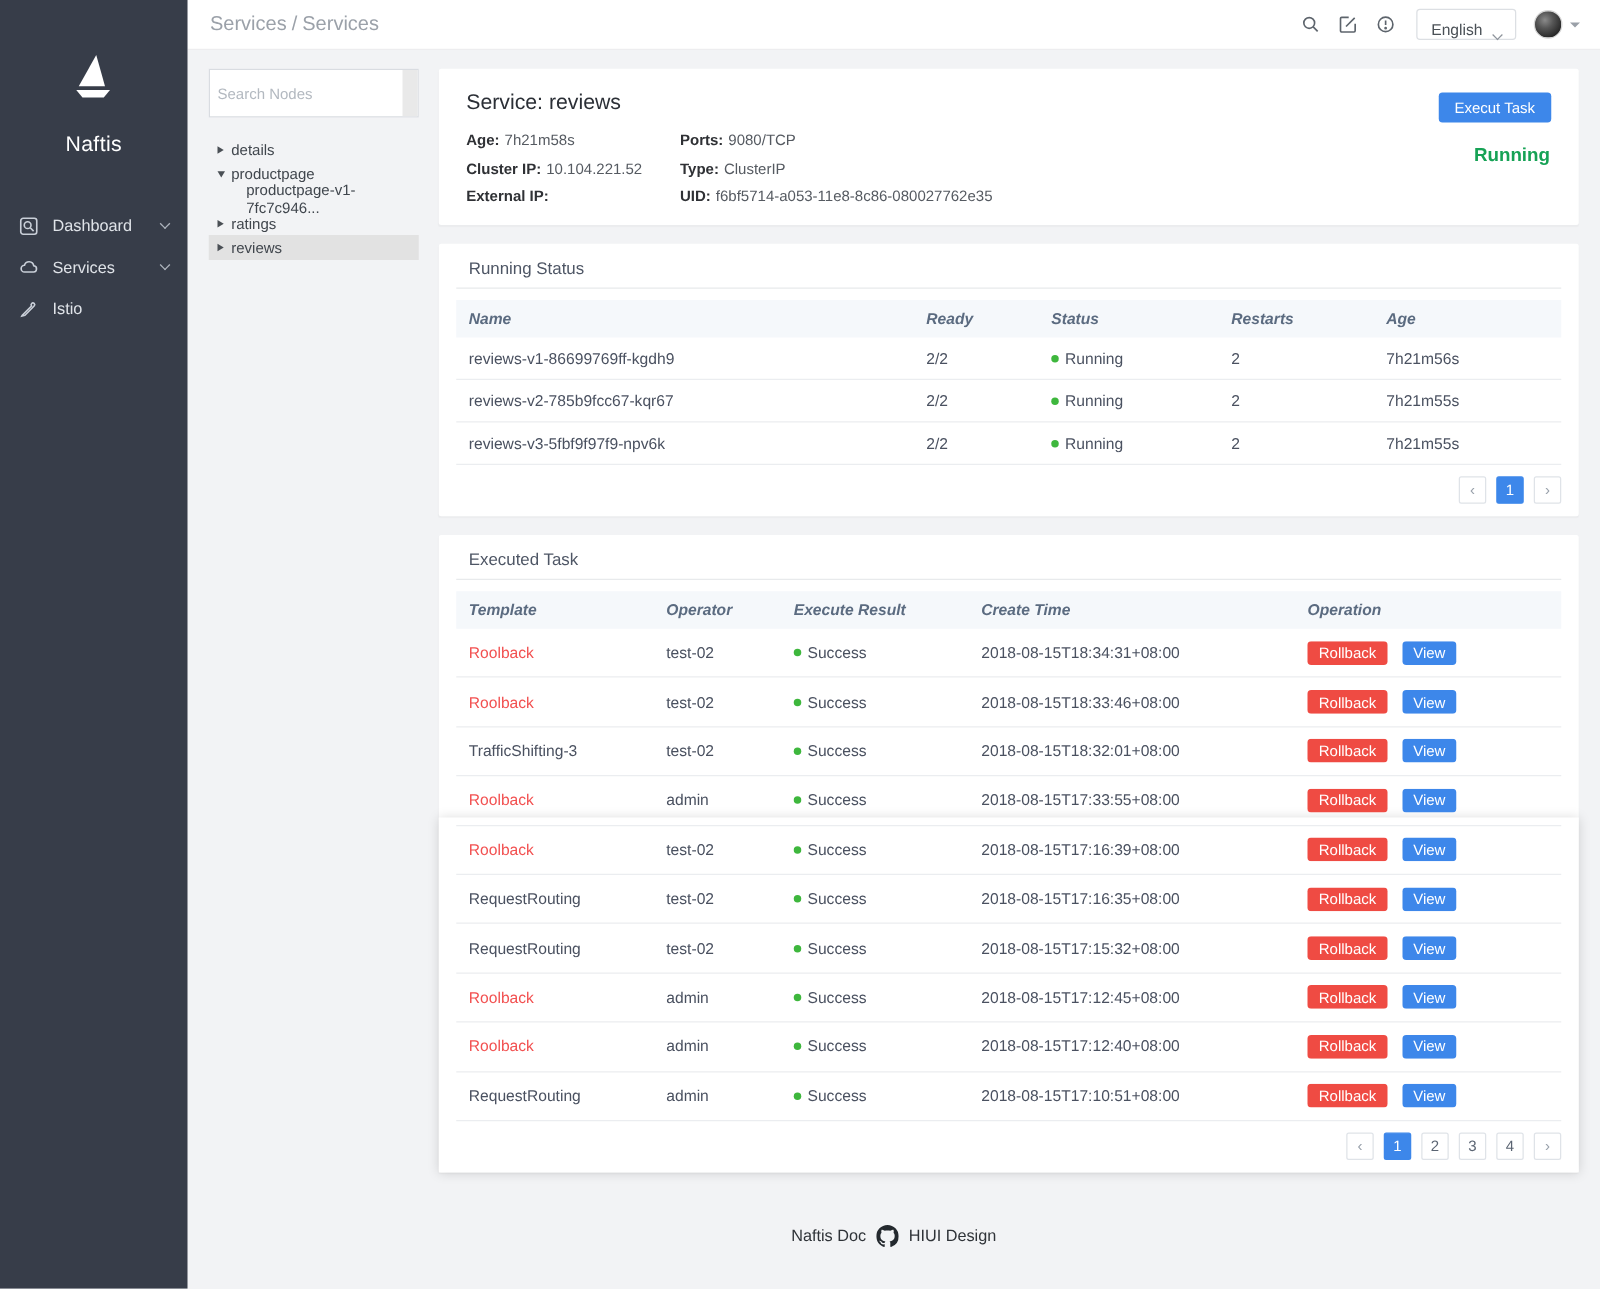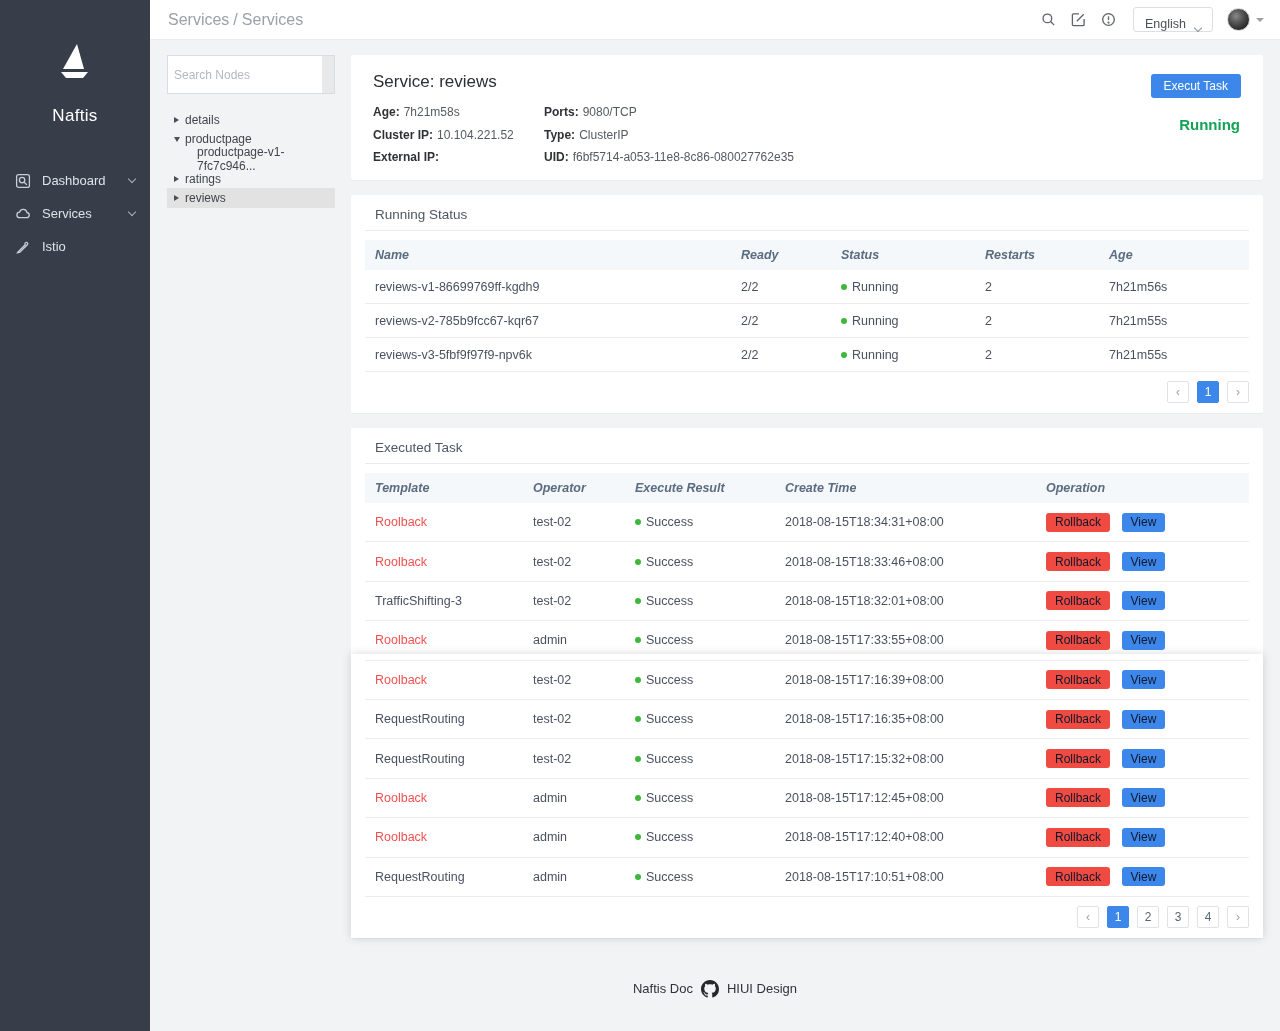--- a/index.html
+++ b/index.html
@@ -63,21 +63,21 @@
   .tbl { margin:9px 14px 0 14px; position:relative; }
   .thead, .trow { display:grid; align-items:center; }
   .thead { background:#f5f8fb; height:30px; color:#5b6b80; font-size:12.5px; font-weight:bold;font-style:italic; }
   .run-grid { grid-template-columns:366px 100px 144px 124px 1fr; }
   .exec-grid { grid-template-columns:158px 102px 150px 261px 1fr; }
   .cell { padding-left:10px; white-space:nowrap; overflow:hidden; }
   .trow { height:34px; border-bottom:1px solid #ebedf0; font-size:12.5px; color:#4a5160; }
   .xrow { height:39.4px; }
   .dot { display:inline-block; width:6px; height:6px; border-radius:50%; background:#3eb73d; margin-right:5px; vertical-align:1px; }
   .red-text { color:#f25050; }
-  .btn { border:none; border-radius:3px; color:#0f172a; font-size:12px; height:19px; padding:0 9px; cursor:pointer; }
+  .btn { border:none; border-radius:3px; color:#ffffff; font-size:12px; height:19px; padding:0 9px; cursor:pointer; }
   .btn + .btn { margin-left:8px; }
   .btn.red { background:#ef4b43; }
   .btn.blue { background:#3d87ea; }
   .pager { display:flex; justify-content:flex-end; align-items:center; padding:9px 14px 10px; gap:8px; position:relative; }
   .page-btn { min-width:22px; height:22px; display:flex; align-items:center; justify-content:center; font-size:12px; border:1px solid #dfe3e8; background:#fff; color:#99a1ab; border-radius:2px; cursor:pointer; line-height:1; }
   .page-btn.num { color:#5a6472; }
   .page-btn.active { background:#3d87ea; border-color:#3d87ea; color:#fff; }
   .overlay-shadow { position:absolute; left:0; right:0; top:226px; bottom:0; background:#fff; box-shadow:0 0 9px rgba(0,0,0,.15); pointer-events:none; }
 
   

